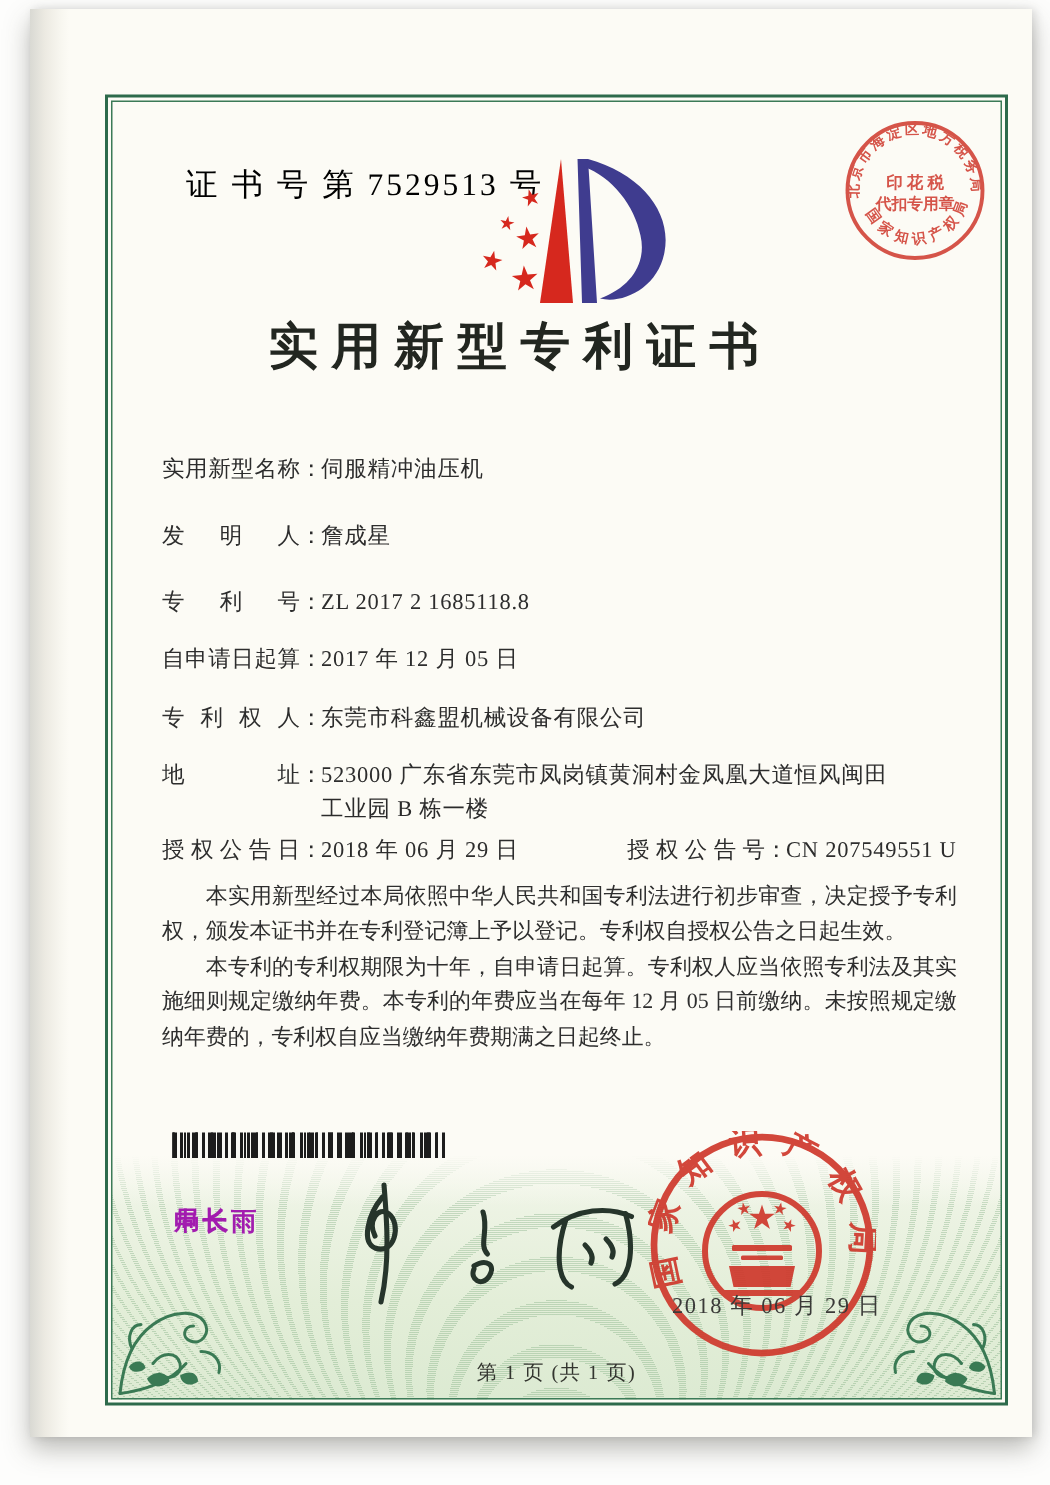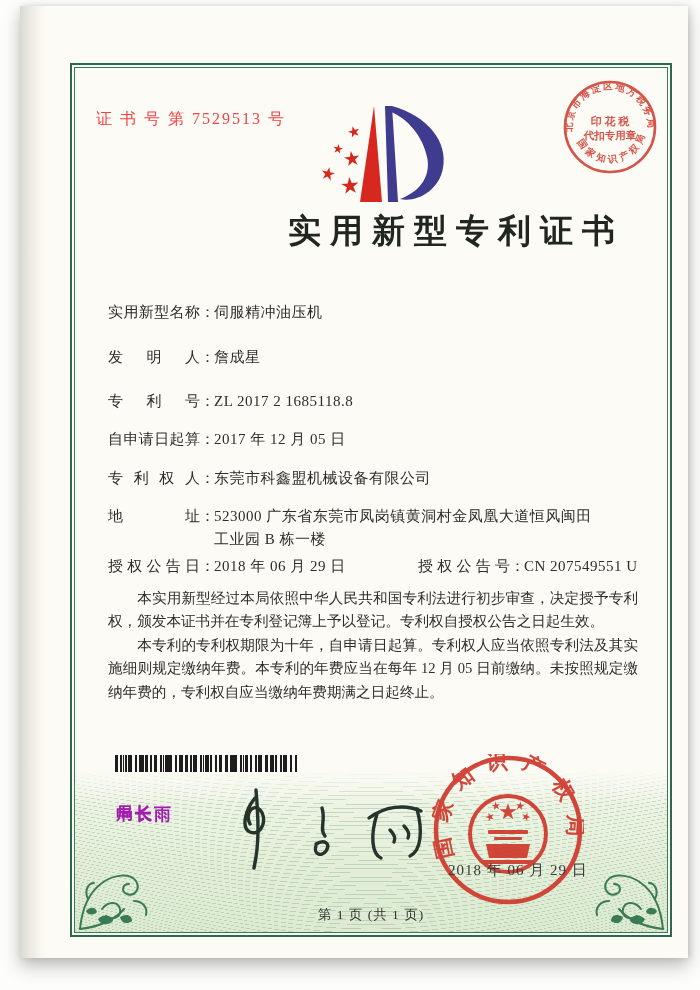--- a/index.html
+++ b/index.html
@@ -39,29 +39,29 @@
   .guilloche::before {
     content:""; position:absolute; left:0; top:0; right:0; height:34px;
     background:linear-gradient(180deg,#fcfbf5 0%, rgba(252,251,245,0) 100%);
   }
 
   .corner-ornament { position:absolute; width:86px; height:86px; }
   .corner-ornament.left  { left:54px;  top:843px; }
   .corner-ornament.right { left:563px; top:843px; transform:scaleX(-1); }
 
   .cert-no {
-    position:absolute; left:76px; top:103px;
-    font-size:16px; letter-spacing:2px; color:#ef4444;
+    position:absolute; left:104px; top:103px;
+    font-size:21px; letter-spacing:2px; color:#000000;
   }
 
   .logo { position:absolute; left:268px; top:96px; width:164px; height:106px; }
 
   .title {
     position:absolute; left:50px; top:203px; width:554px;
-    text-align:right; font-size:33px; font-weight:600;
+    text-align:center; font-size:33px; font-weight:600;
     letter-spacing:9px; color:#222620;
   }
 
   .fields { position:absolute; left:88px; top:0; width:540px; }
   .frow { position:absolute; left:0; font-size:15px; color:#2d2d2d; white-space:nowrap; }
   .flabel {
     display:inline-block; width:92px; text-align:justify; text-align-last:justify;
     -moz-text-align-last:justify; vertical-align:top;
   }
   .fcolon { display:inline-block; width:14px; }

